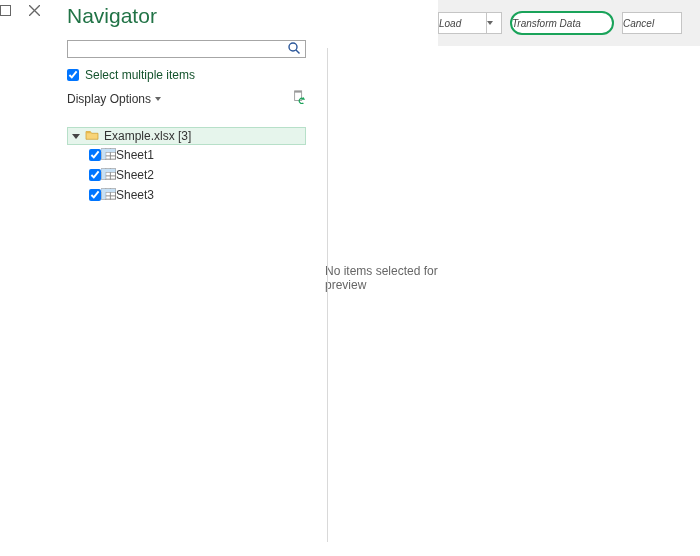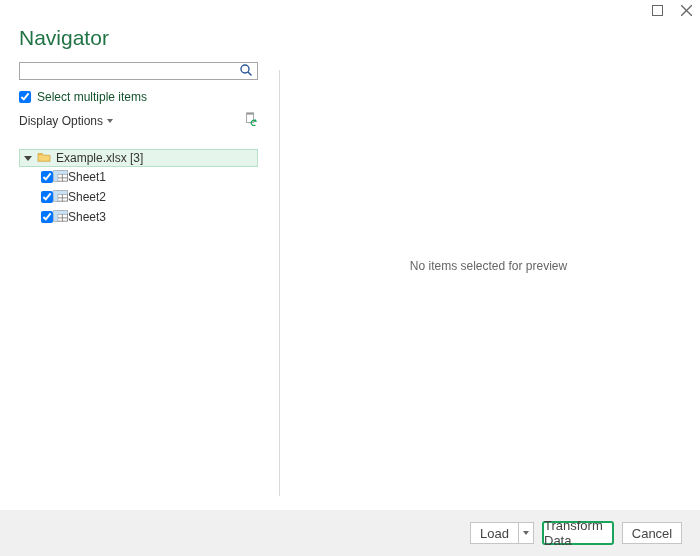--- a/index.html
+++ b/index.html
@@ -5,21 +5,21 @@
   * { box-sizing: border-box; }
   html, body {
     margin: 0; padding: 0;
     width: 700px; height: 556px;
     font-family: "Segoe UI", Tahoma, sans-serif;
     font-size: 12px;
     color: #444;
     background: #fff;
     overflow: hidden;
   }
-  .window { width: 700px; height: 556px; display: flex; flex-direction: column; }
+  .window { width: 700px; height: 556px; display: flex; flex-direction: row; }
   .titlebar {
     height: 22px;
     display: flex;
     justify-content: flex-end;
     align-items: center;
     padding-right: 8px;
     gap: 18px;
   }
   .titlebar span { color: #666; font-size: 14px; line-height: 1; }
   .content {
@@ -131,34 +131,34 @@
     display:flex;
     align-items:center;
     justify-content:flex-end;
     padding-right: 18px;
     gap: 8px;
   }
   .btn {
     height: 22px;
     background:#fff;
     border:1px solid #c5c5c5;
-    font-size:13px;
+    font-size:10px;
     color:#444;
     display:flex;
     align-items:center;
-    justify-content:center;
     cursor:pointer;
+    font-style:italic;
   }
   .btn-load-group { display:flex; }
   .btn-load { width:48px; border-right:none;}
   .btn-load-drop { width:16px; }
   .btn-transform {
-    width:72px;
+    width:104px;
     border: 2.5px solid #1aa35a;
-    border-radius: 3px;
+    border-radius: 12px;
     height:24px;
   }
   .btn-cancel { width:60px; }
 </style>
 </head>
 <body>
 
 <div class="window">
 
   <div class="titlebar">

